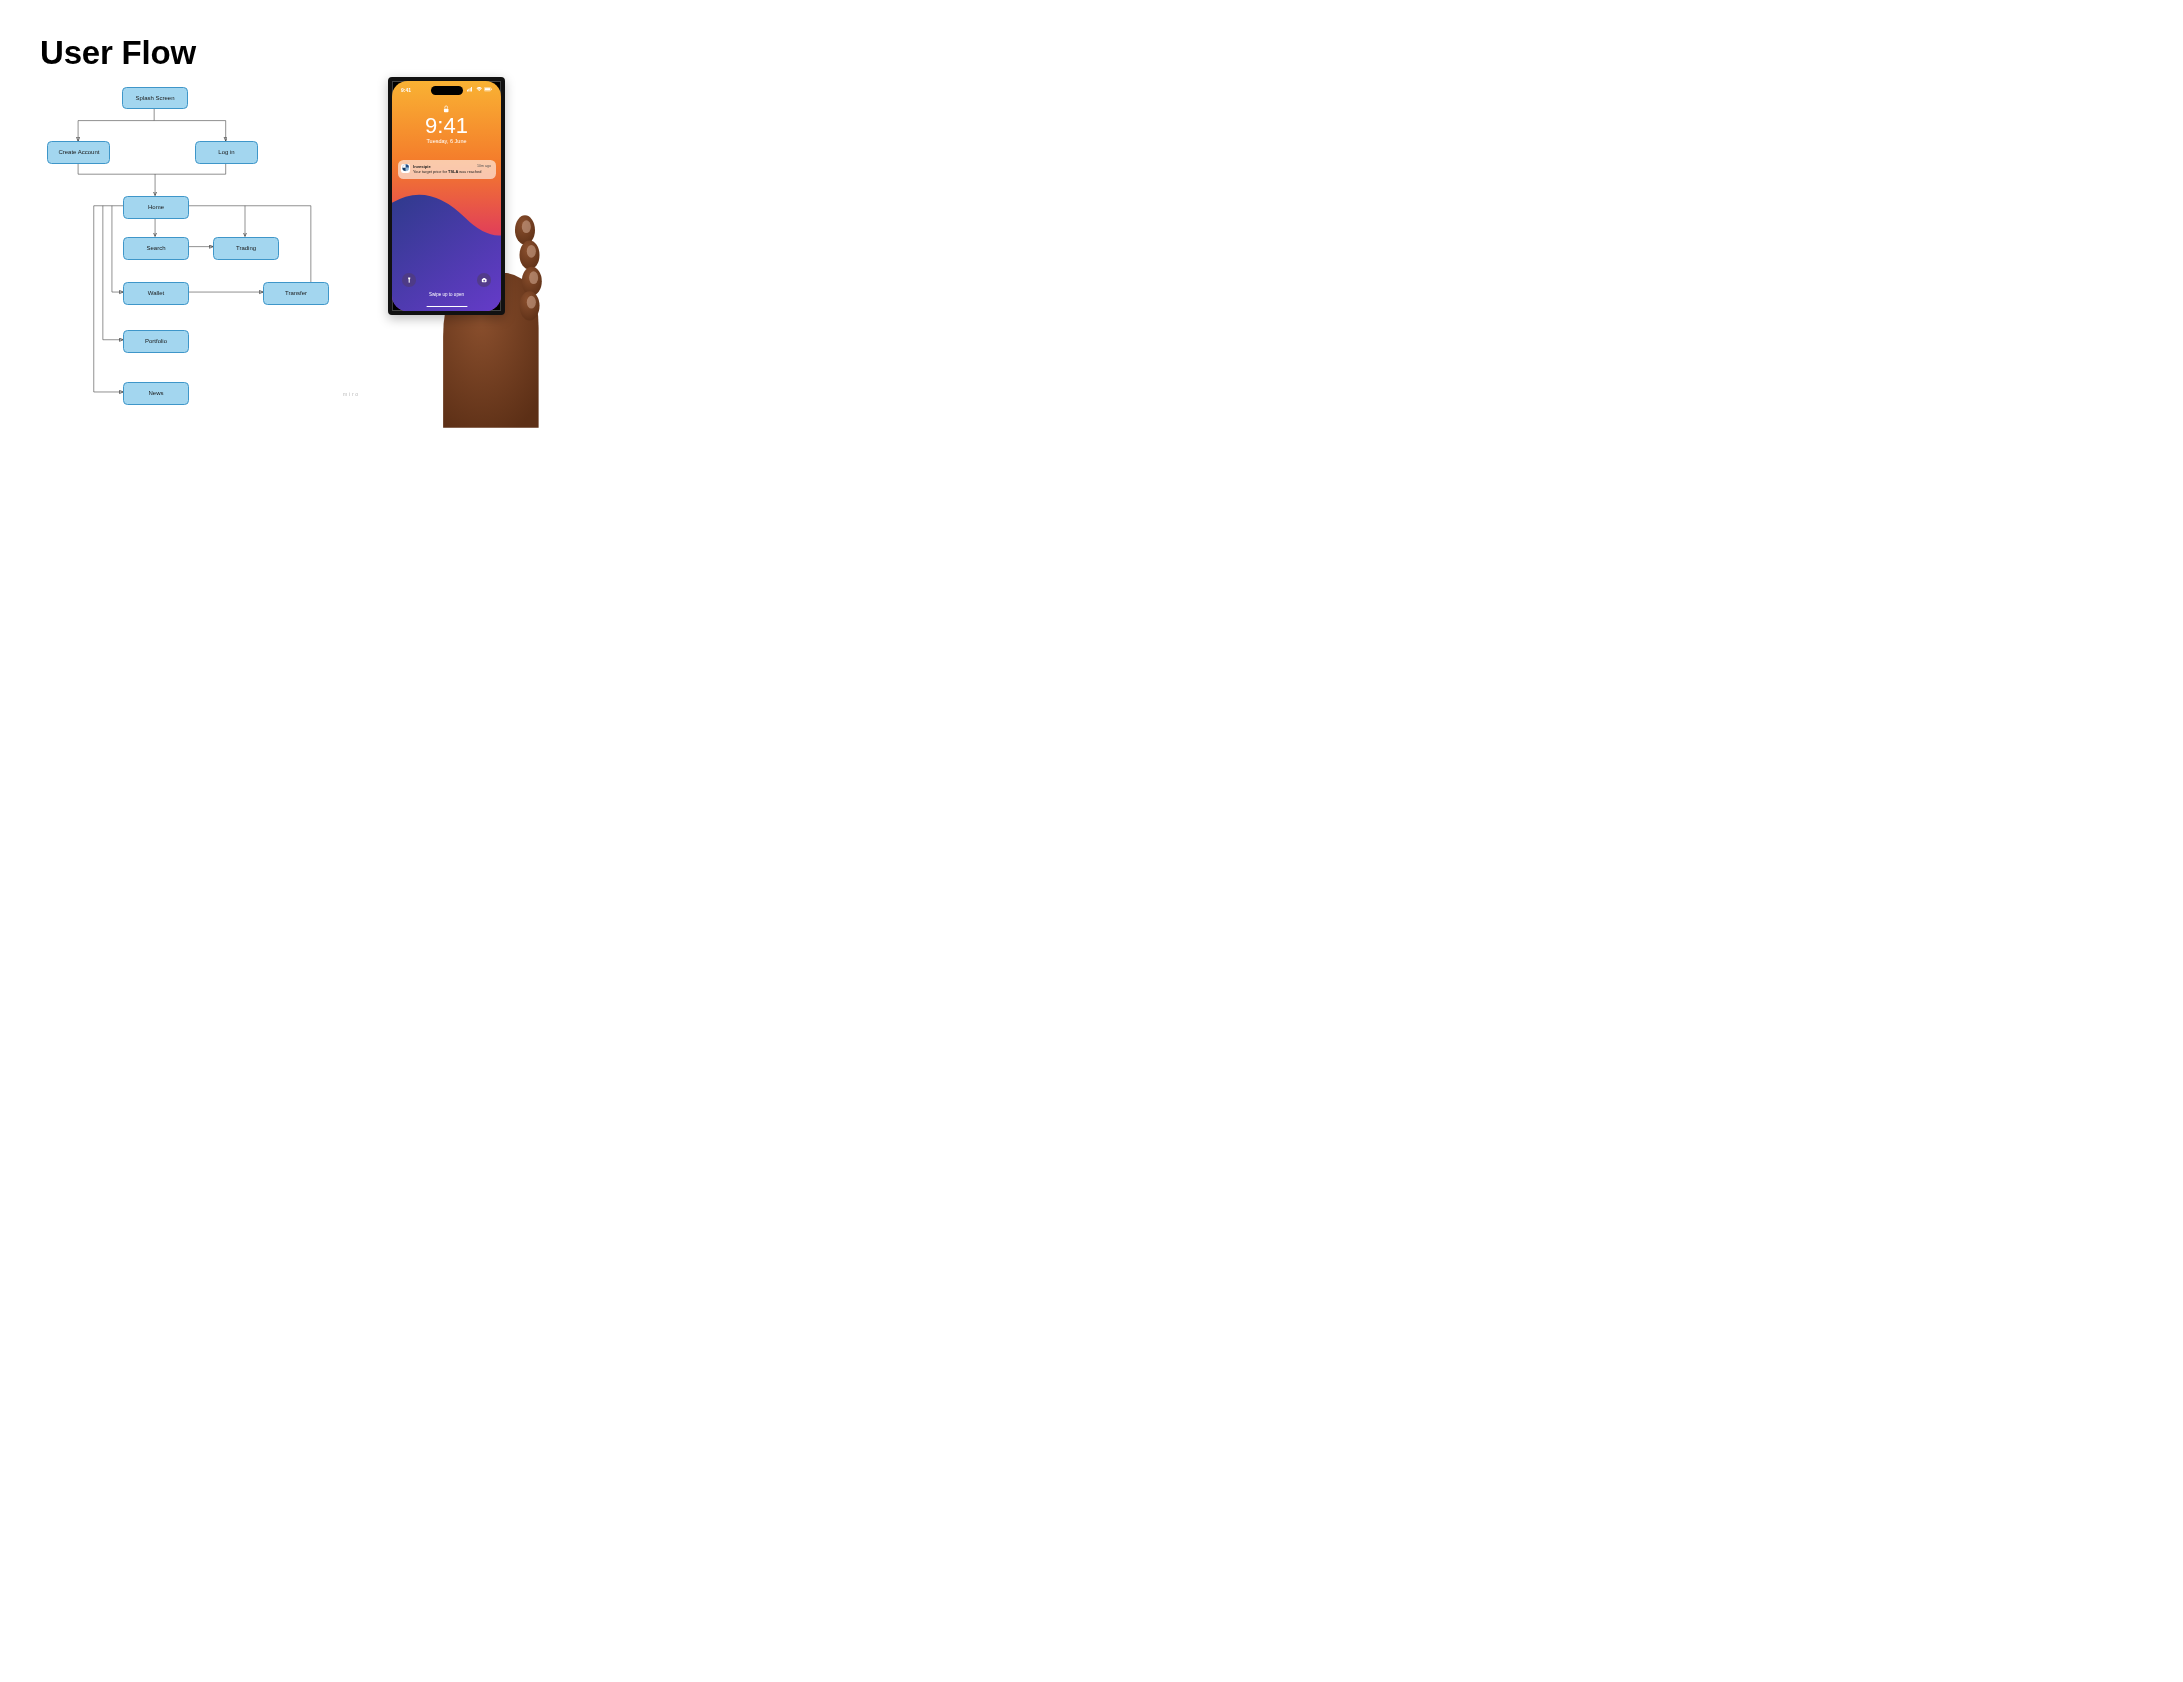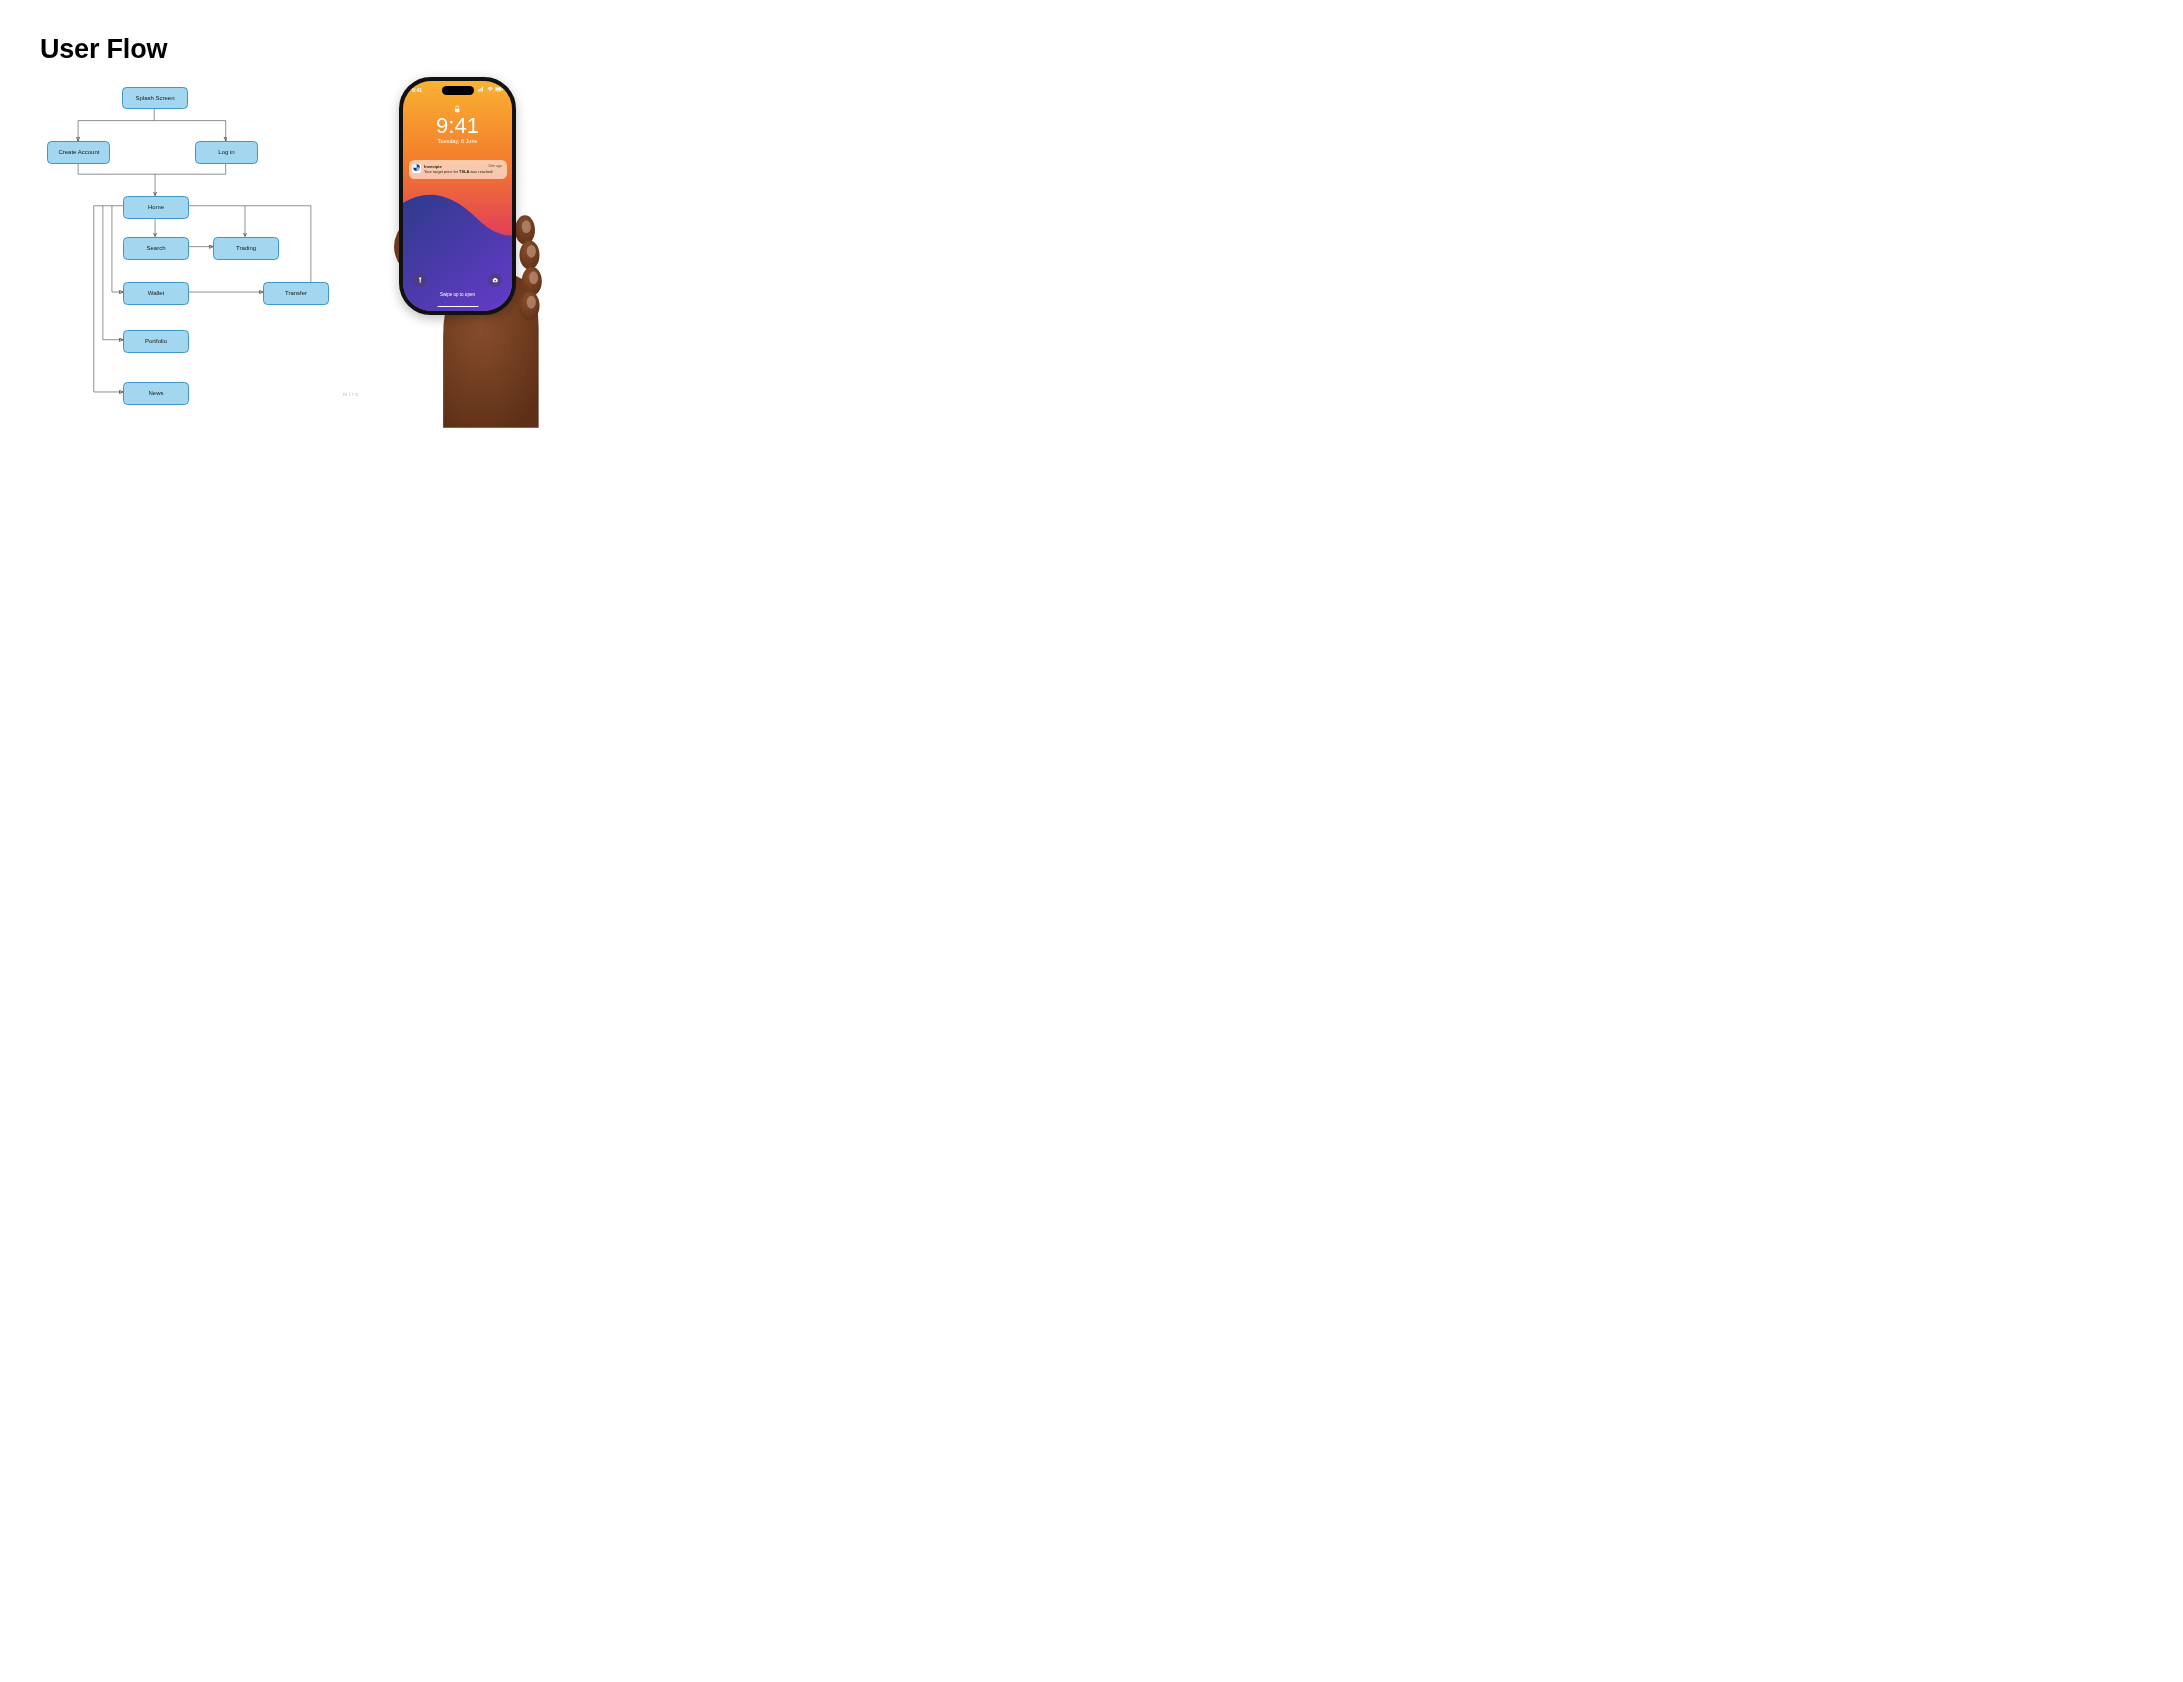--- a/index.html
+++ b/index.html
@@ -1,26 +1,26 @@
 <!DOCTYPE html>
 <html style="font-size:7.3px"><head>
 <meta charset="utf-8">
 <style>
   html, body { margin:0; padding:0; font-family: "Helvetica Neue", Arial, sans-serif; background:#fff; }
   .canvas { position:relative; width:562px; height:433px; background:#fff; overflow:hidden; }
-  .title { position:absolute; left:40px; top:34px; font-size:27px; font-weight:600; letter-spacing:-0.2px; color:#000; }
+  .title { position:absolute; left:40px; top:34px; font-size:33px; font-weight:600; letter-spacing:-0.2px; color:#000; }
   .diagram { position:absolute; left:36px; top:82px; width:309px; height:327px; }
   .node { position:absolute; background:#a3d6ef; border:0.9px solid #3e96c9; border-radius:4.5px; display:flex; align-items:center; justify-content:center; font-size:6px; color:#1a1a1a; }
   svg.edges { position:absolute; left:0; top:0; width:309px; height:327px; }
   svg.edges line, svg.edges path { stroke:#333; stroke-width:1.2; fill:none; }
   .watermark { position:absolute; left:343px; top:391px; font-size:5px; letter-spacing:1.8px; color:#b8b8b8; }
   
   .phone-area { position:absolute; left:388px; top:77px; width:155px; height:346px; }
   .hand { position:absolute; left:-4.5px; top:114px; width:191px; height:237px; }
-  .phone-frame { position:absolute; left:11px; top:0; width:109px; height:230px; border:4.5px solid #111; border-radius:32px; background:#000; box-shadow: 0 3.6px 11px rgba(0,0,0,0.25), inset 0 0 0 0.9px #444; overflow:hidden; }
+  .phone-frame { position:absolute; left:0; top:0; width:109px; height:230px; border:4.5px solid #111; border-radius:4px; background:#000; box-shadow: 0 3.6px 11px rgba(0,0,0,0.25), inset 0 0 0 0.9px #444; overflow:hidden; }
   .phone-screen { position:absolute; left:0; top:0; width:100%; height:100%; border-radius:15.5px; overflow:hidden; }
   .dynamic-island { position:absolute; left:50%; top:4.5px; transform:translateX(-50%); width:32px; height:9px; background:#000; border-radius:5.5px; z-index:10; }
   .statusbar { position:absolute; top:5.5px; left:0; width:100%; display:flex; justify-content:space-between; padding:0 9px; box-sizing:border-box; color:#fff; font-size:5px; font-weight:600; z-index:5; }
   .status-icons { display:flex; gap:1.8px; align-items:center; }
   .lock-row { position:absolute; top:24px; left:0; width:100%; text-align:center; color:#fff; z-index:5; }
   .clock { font-size:22px; font-weight:300; line-height:1; }
   .datestr { font-size:5.5px; margin-top:0.9px; }
   .notif { position:absolute; top:79px; left:5.5px; right:5.5px; background:rgba(255,255,255,0.6); backdrop-filter:blur(2.7px); border-radius:5.5px; padding:3.6px 4.5px 4.5px 15.5px; font-size:4.1px; color:#222; z-index:5; }
   .notif .app-icon { position:absolute; left:3.6px; top:3.6px; width:9px; height:9px; border-radius:2.3px; background:#fff; display:flex; align-items:center; justify-content:center; }
   .notif .app-icon svg { width:7.3px; height:7.3px; }

